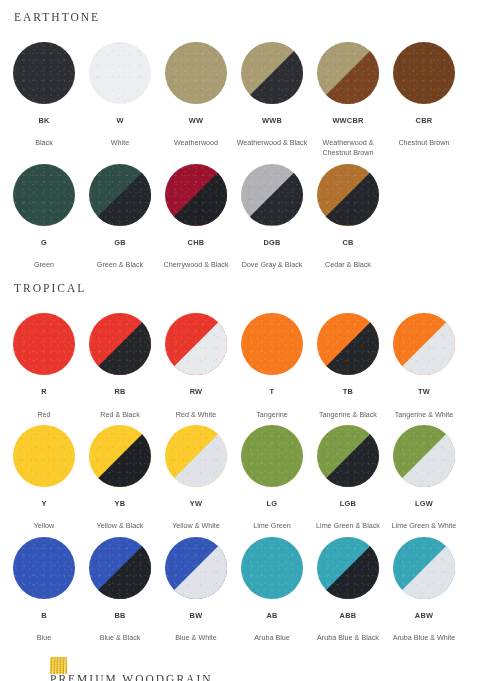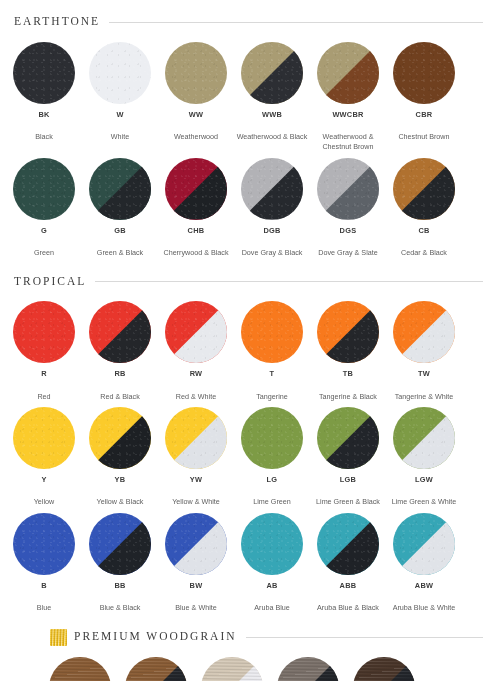--- a/index.html
+++ b/index.html
@@ -23,23 +23,24 @@
     height: 681px;
     position: relative;
     padding: 0;
   }
 
   
   .section { padding: 0 0 0 0; }
 
   .section-head {
     display: flex;
-    align-items: center;
+    align-items: flex-start;
     padding: 0 10px 0 14px;
     height: 20px;
+    flex-direction: column;
   }
   .section-head .swatch-icon {
     width: 17px;
     height: 17px;
     margin-right: 7px;
     flex: 0 0 auto;
     border-radius: 1px;
     background-color: #f0c420;
     background-image:
       repeating-linear-gradient(92deg,
@@ -122,21 +123,21 @@
         rgba(0,0,0,0.10) 2px,
         rgba(0,0,0,0.0) 3.2px);
     background-size: auto;
   }
 
   .code {
     font-size: 7.4px;
     font-weight: bold;
     color: #3c3c3c;
     letter-spacing: 0.25px;
-    margin-top: 7px;
+    margin-top: 13px;
     line-height: 1.1;
     text-align: center;
   }
   .name {
     font-size: 7.2px;
     color: #5e5e5e;
     line-height: 1.35;
     margin-top: 13px;
     text-align: center;
     max-width: 74px;
@@ -235,29 +236,20 @@
             <div class="disc">
               <div class="half" style="background: rgb(178, 178, 182);"></div>
               <div class="tri" style="background: rgb(38, 41, 46);"></div>
               <div class="tex"></div>
             </div>
             <div class="code">DGB</div>
             <div class="name">Dove Gray &amp; Black</div>
           </div>
           <div class="cell">
             <div class="disc">
-              <div class="half" style="background: rgb(178, 178, 182);"></div>
-              <div class="tri" style="background: rgb(93, 98, 104);"></div>
-              <div class="tex"></div>
-            </div>
-            <div class="code">DGS</div>
-            <div class="name">Dove Gray &amp; Slate</div>
-          </div>
-          <div class="cell">
-            <div class="disc">
               <div class="half" style="background: rgb(176, 113, 47);"></div>
               <div class="tri" style="background: rgb(35, 38, 42);"></div>
               <div class="tex"></div>
             </div>
             <div class="code">CB</div>
             <div class="name">Cedar &amp; Black</div>
           </div>
         </div>
       </div>
       <div class="section" style="padding-top: 14px;">

